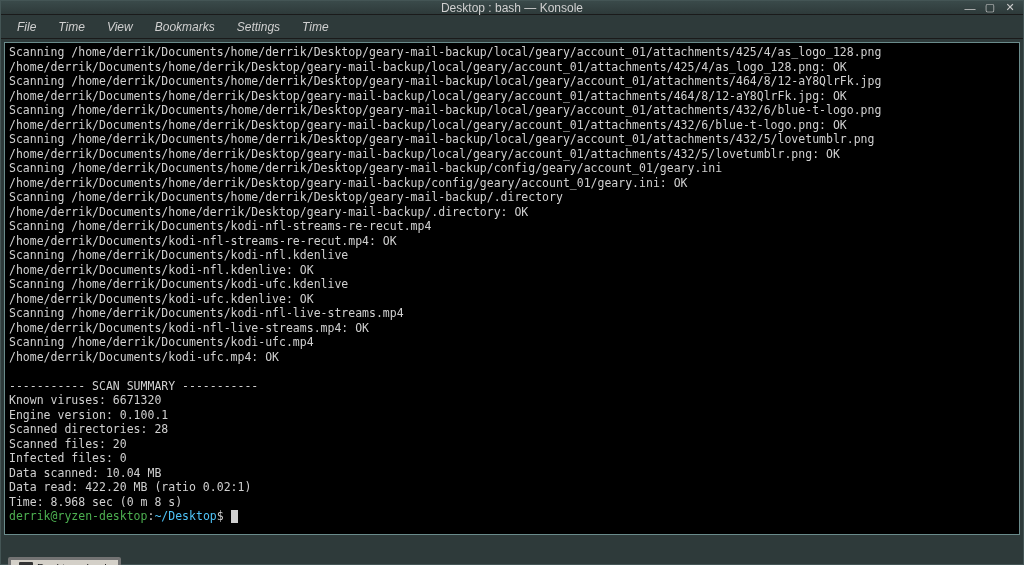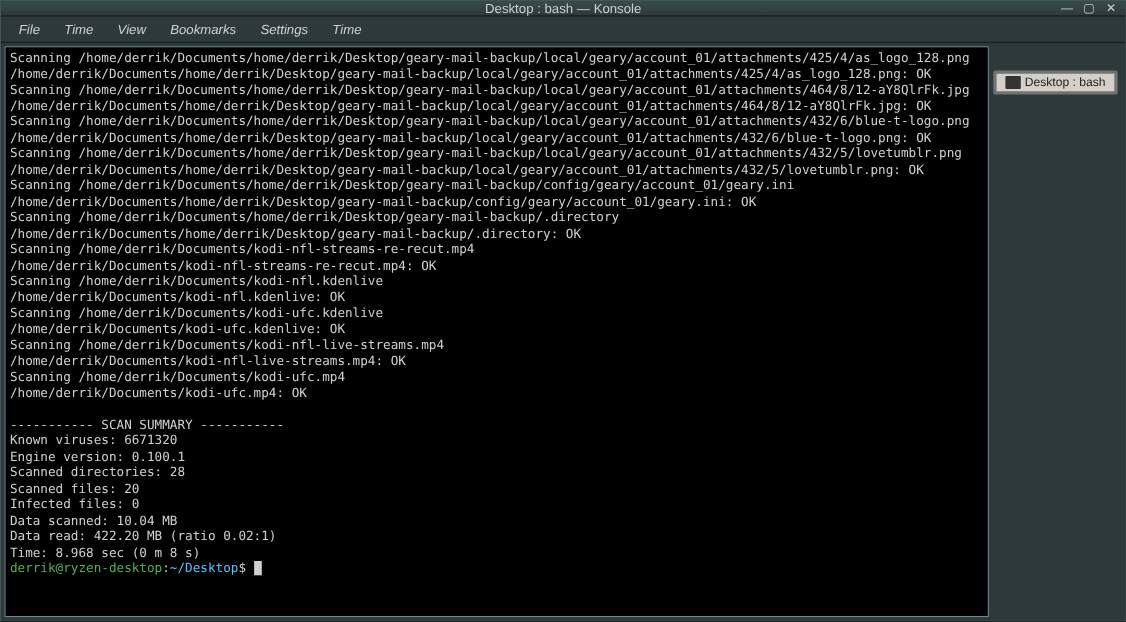--- a/index.html
+++ b/index.html
@@ -61,21 +61,21 @@
     font-size: 12px;
     padding: 3px 10px;
     cursor: pointer;
     font-style: italic;
   }
   .terminal-wrap {
     flex: 1;
     padding: 3px;
     background: #2e3a3a;
     display: flex;
-    flex-direction: row;
+    flex-direction: column;
     min-height: 0;
     justify-content: flex-end;
   }
   .terminal {
     flex: 1;
     background: #000;
     border: 1px solid #6a8b8b;
     padding: 2px 4px;
     font-family: "DejaVu Sans Mono", monospace;
     font-size: 11.5px;

